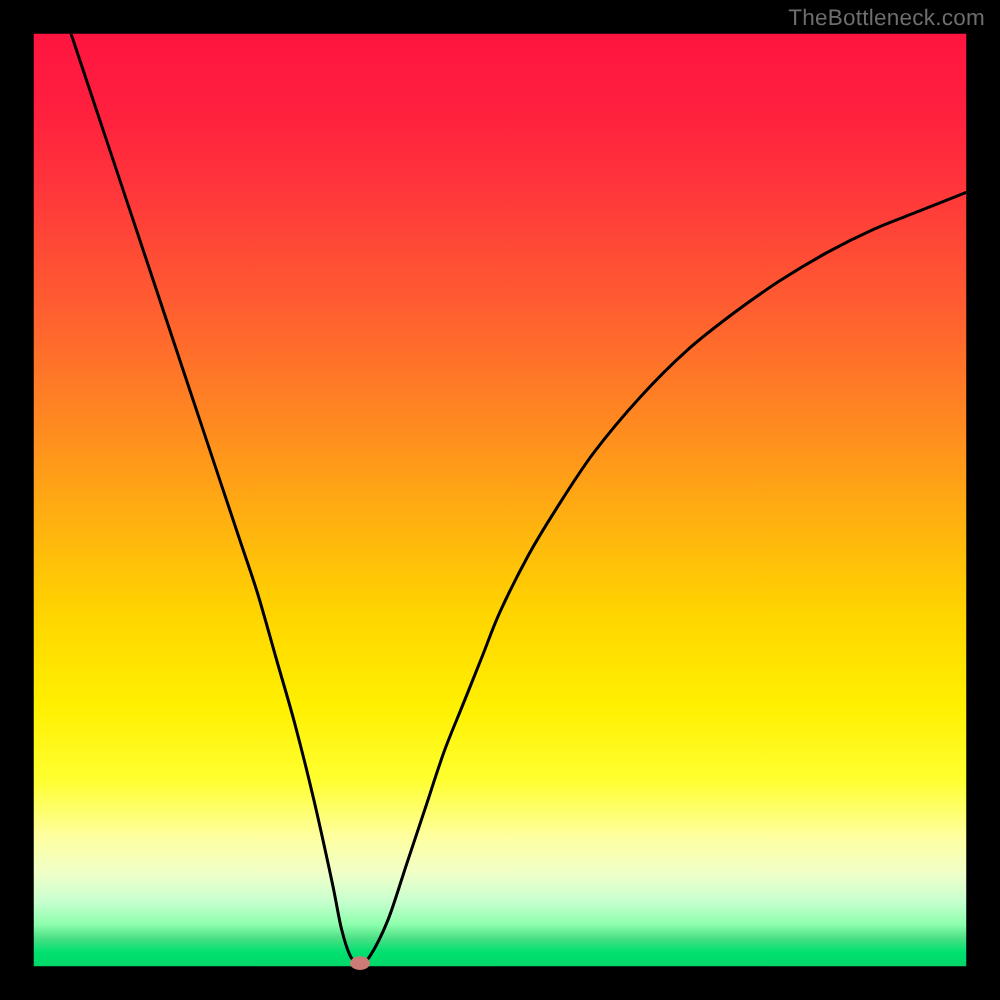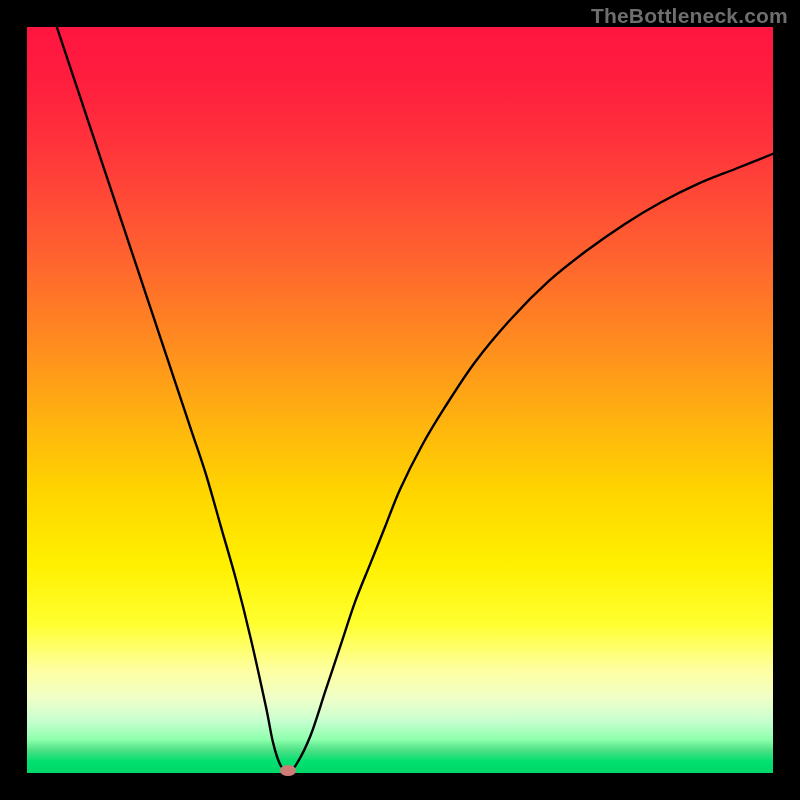--- a/index.html
+++ b/index.html
@@ -30,22 +30,22 @@
       #00e070 98.5%,
       #00d868 100%
     );
   }
 
   .watermark {
     position: absolute;
     top: 4px;
     right: 12px;
     color: #6e6e6e;
-    font-size: 21px;
-    font-weight: 700;
+    font-size: 18px;
+    font-weight: 400;
     letter-spacing: 0.2px;
     margin-left: 16px;
   }
 
   .curve {
     position: absolute;
     left: 27px;
     top: 27px;
     width: 746px;
     height: 746px;

